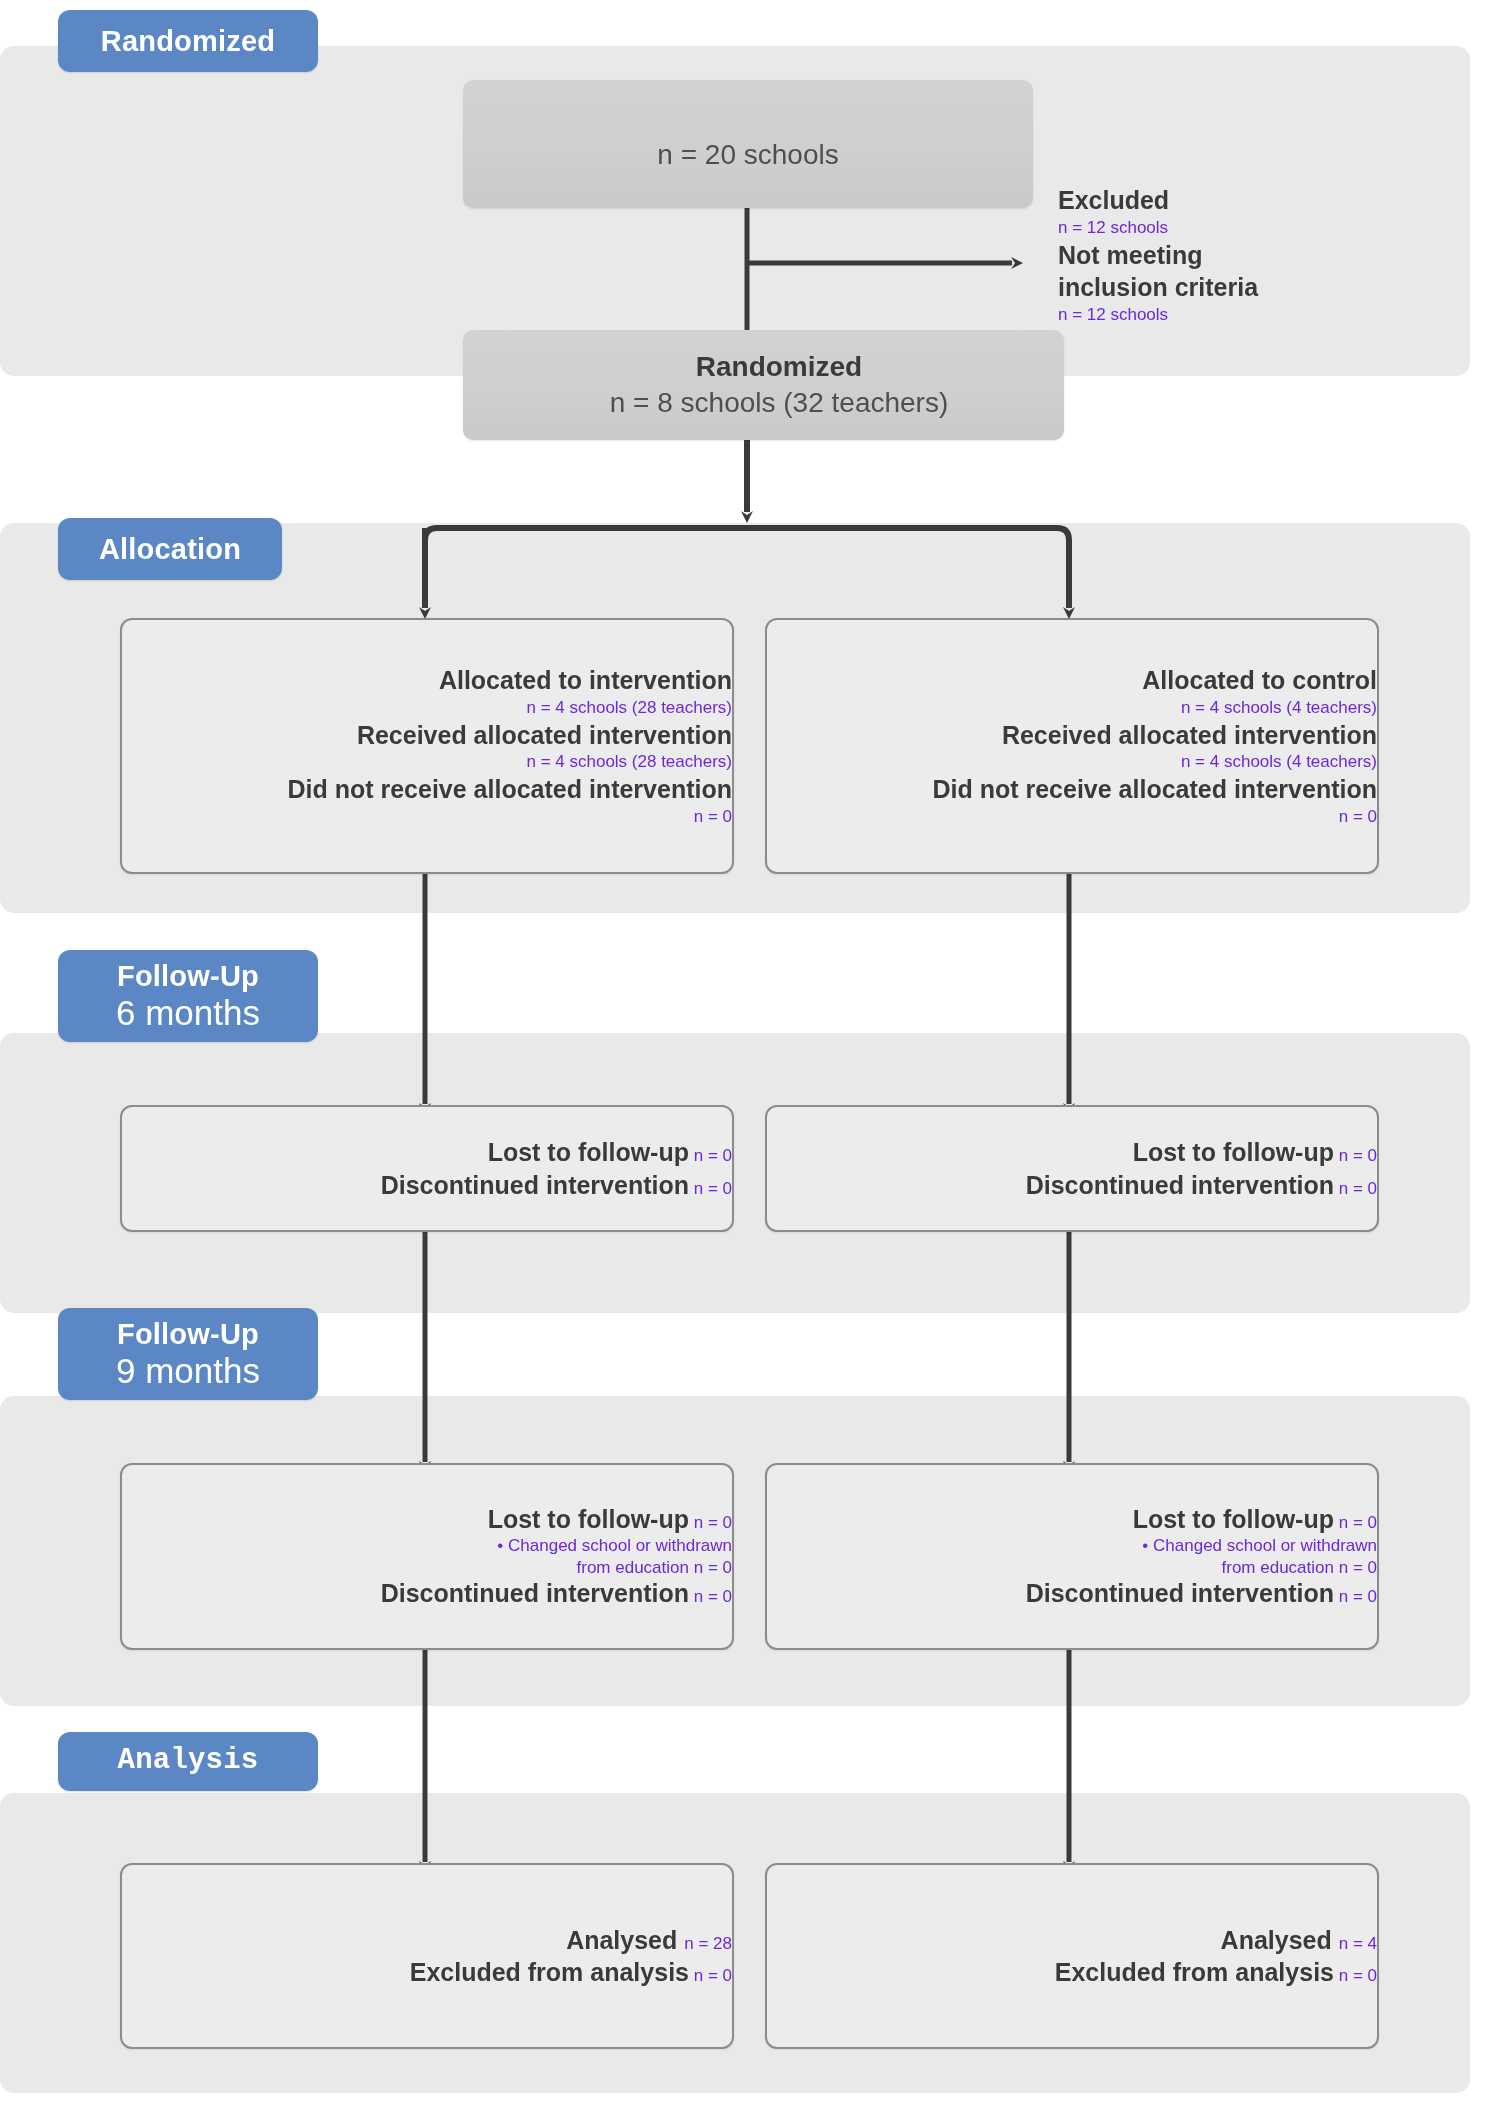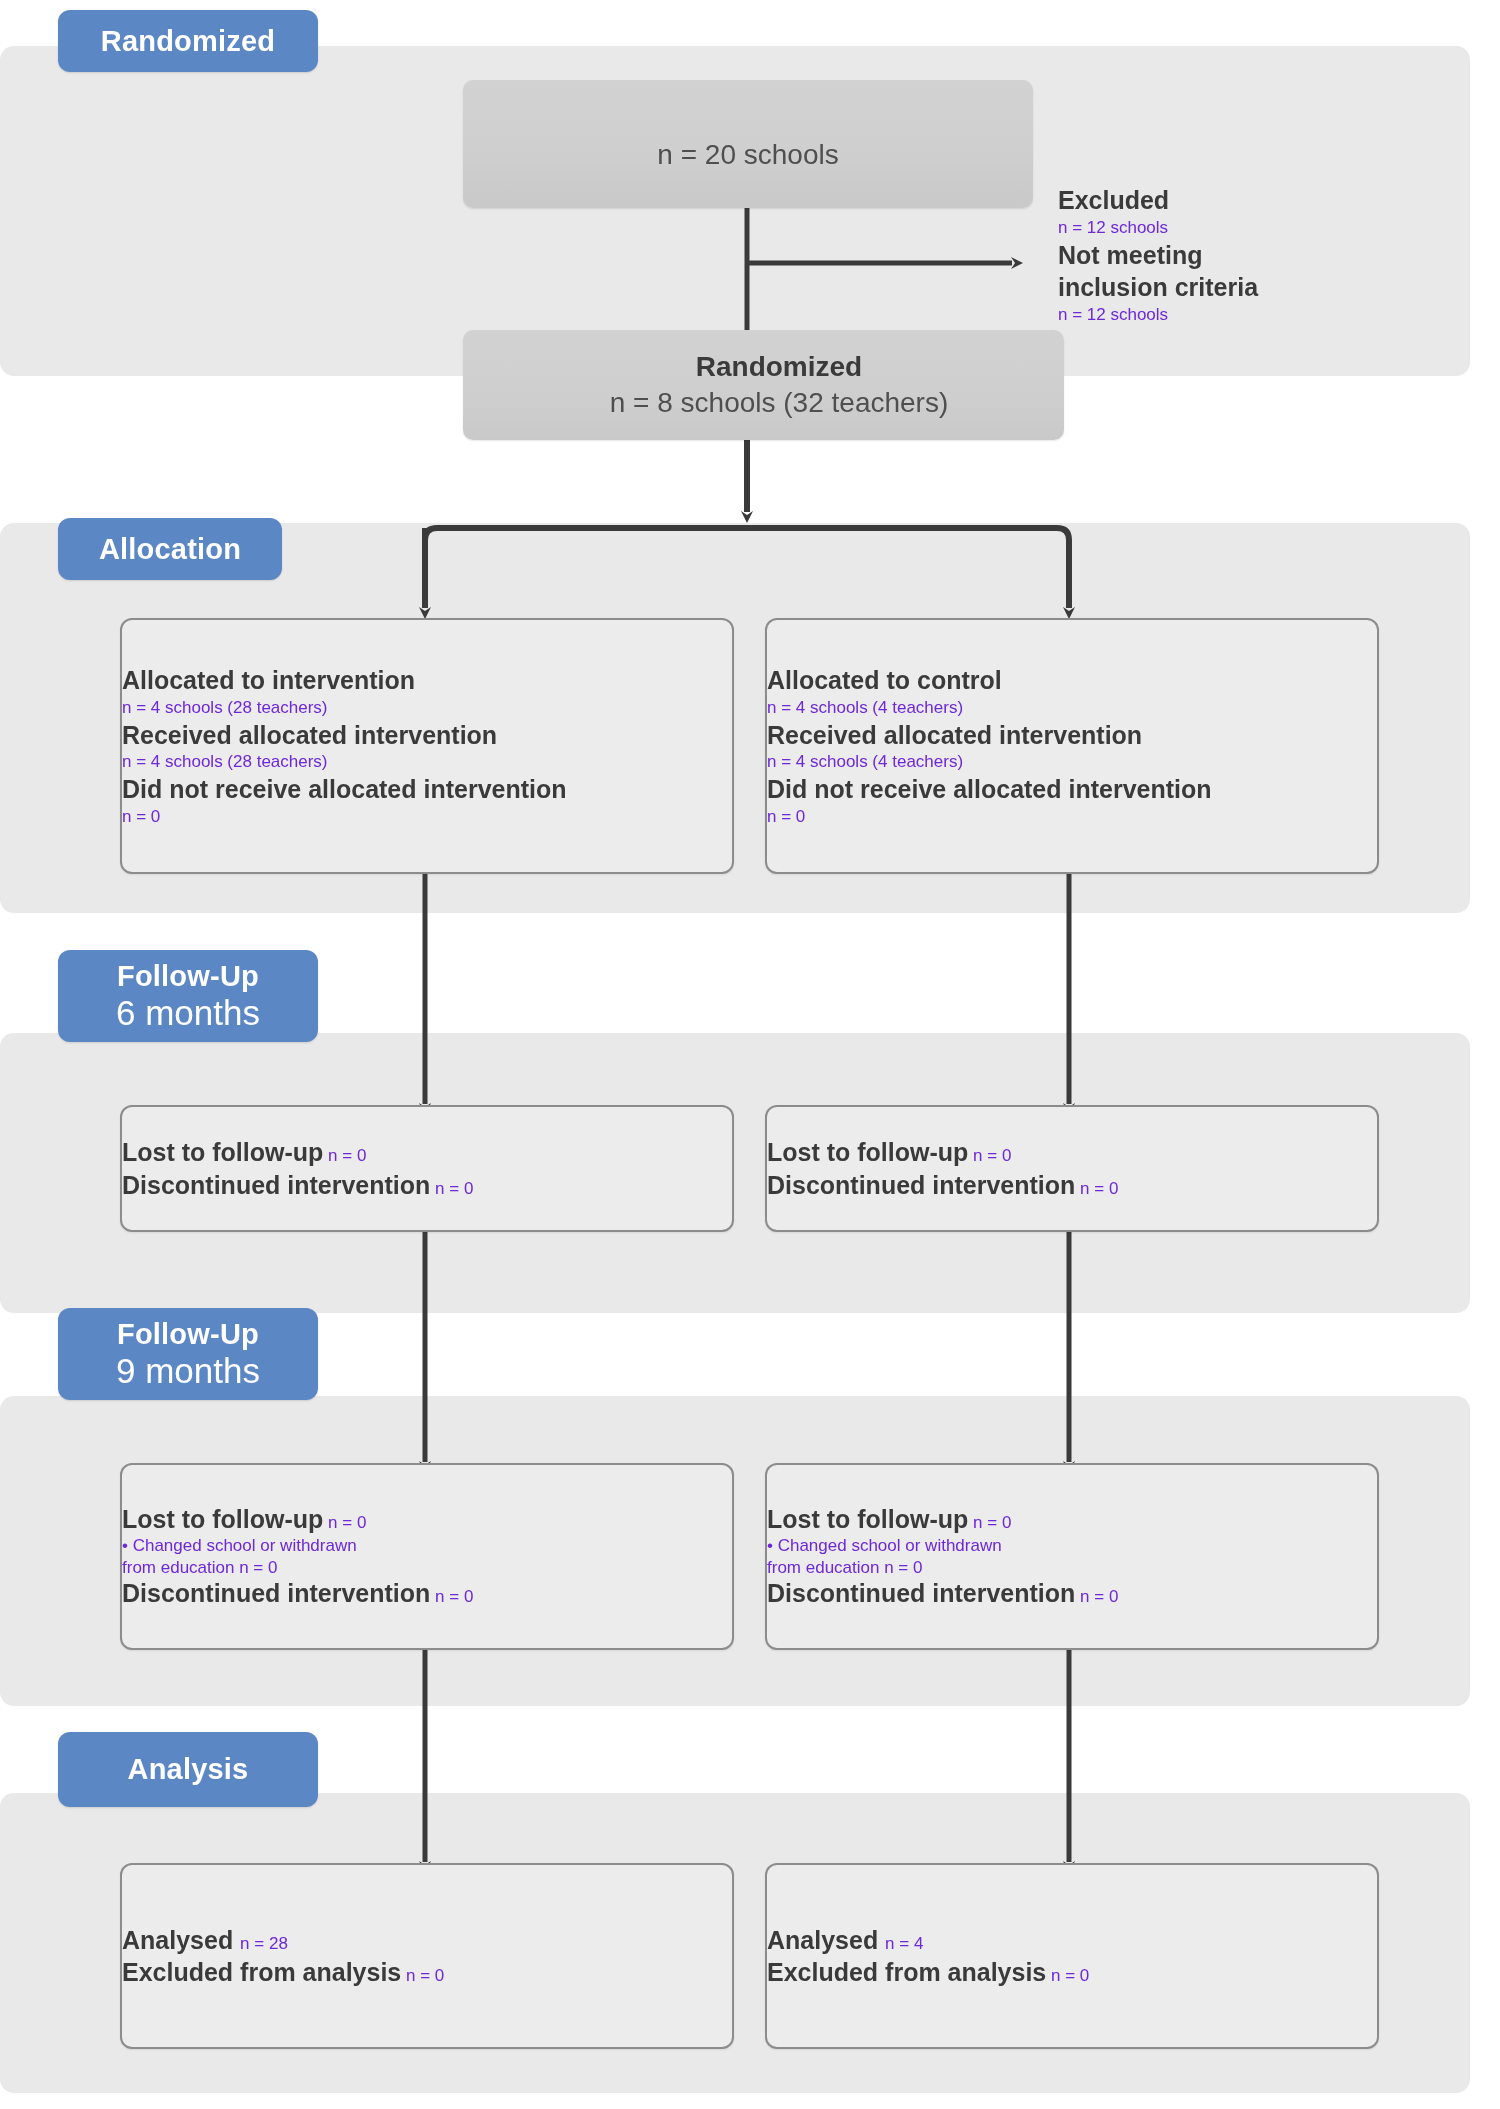--- a/index.html
+++ b/index.html
@@ -58,21 +58,21 @@
   
   .obox{
     position:absolute;
     background:#ececec;
     border:2px solid #8c8c8c;
     border-radius:12px;
     display:flex;
     flex-direction:column;
     align-items:center;
     justify-content:center;
-    text-align:left;
+    text-align:right;
     color:#3c3c3c;
     box-shadow:0 1px 2px rgba(0,0,0,.08);
   }
 
   .ln{display:block;width:100%;}
   .b{font-weight:bold;font-size:25px;color:#3a3a3a;}
   .n{font-weight:normal;font-size:17px;color:#6d28d9;}
   .bigb{font-weight:bold;font-size:28px;color:#3a3a3a;}
   .bign{font-weight:normal;font-size:28px;color:#4f4f4f;}
   .rowline{line-height:1.30;}
@@ -143,21 +143,21 @@
   <div class="tab" style="left:58px;top:950px;width:260px;height:92px;">
     <span class="t1">Follow-Up</span>
     <span class="t2">6 months</span>
   </div>
 
   <div class="tab" style="left:58px;top:1308px;width:260px;height:92px;">
     <span class="t1">Follow-Up</span>
     <span class="t2">9 months</span>
   </div>
 
-  <div class="tab" style="left:58px;top:1732px;width:260px;height:75px;">
+  <div class="tab" style="left:58px;top:1732px;width:260px;height:59px;font-family:Liberation Mono, monospace;">
     <span class="t1">Analysis</span>
   </div>
 
   <div class="gbox" style="left:463px;top:80px;width:570px;height:128px;">
     <span class="ln bign" style="margin-top:22px;">n = 20  schools</span>
   </div>
 
   <div class="freetext" style="left:1058px;top:168px;width:300px;">
     <span class="ln b">Excluded</span>
     <span class="ln n">n = 12 schools</span>

